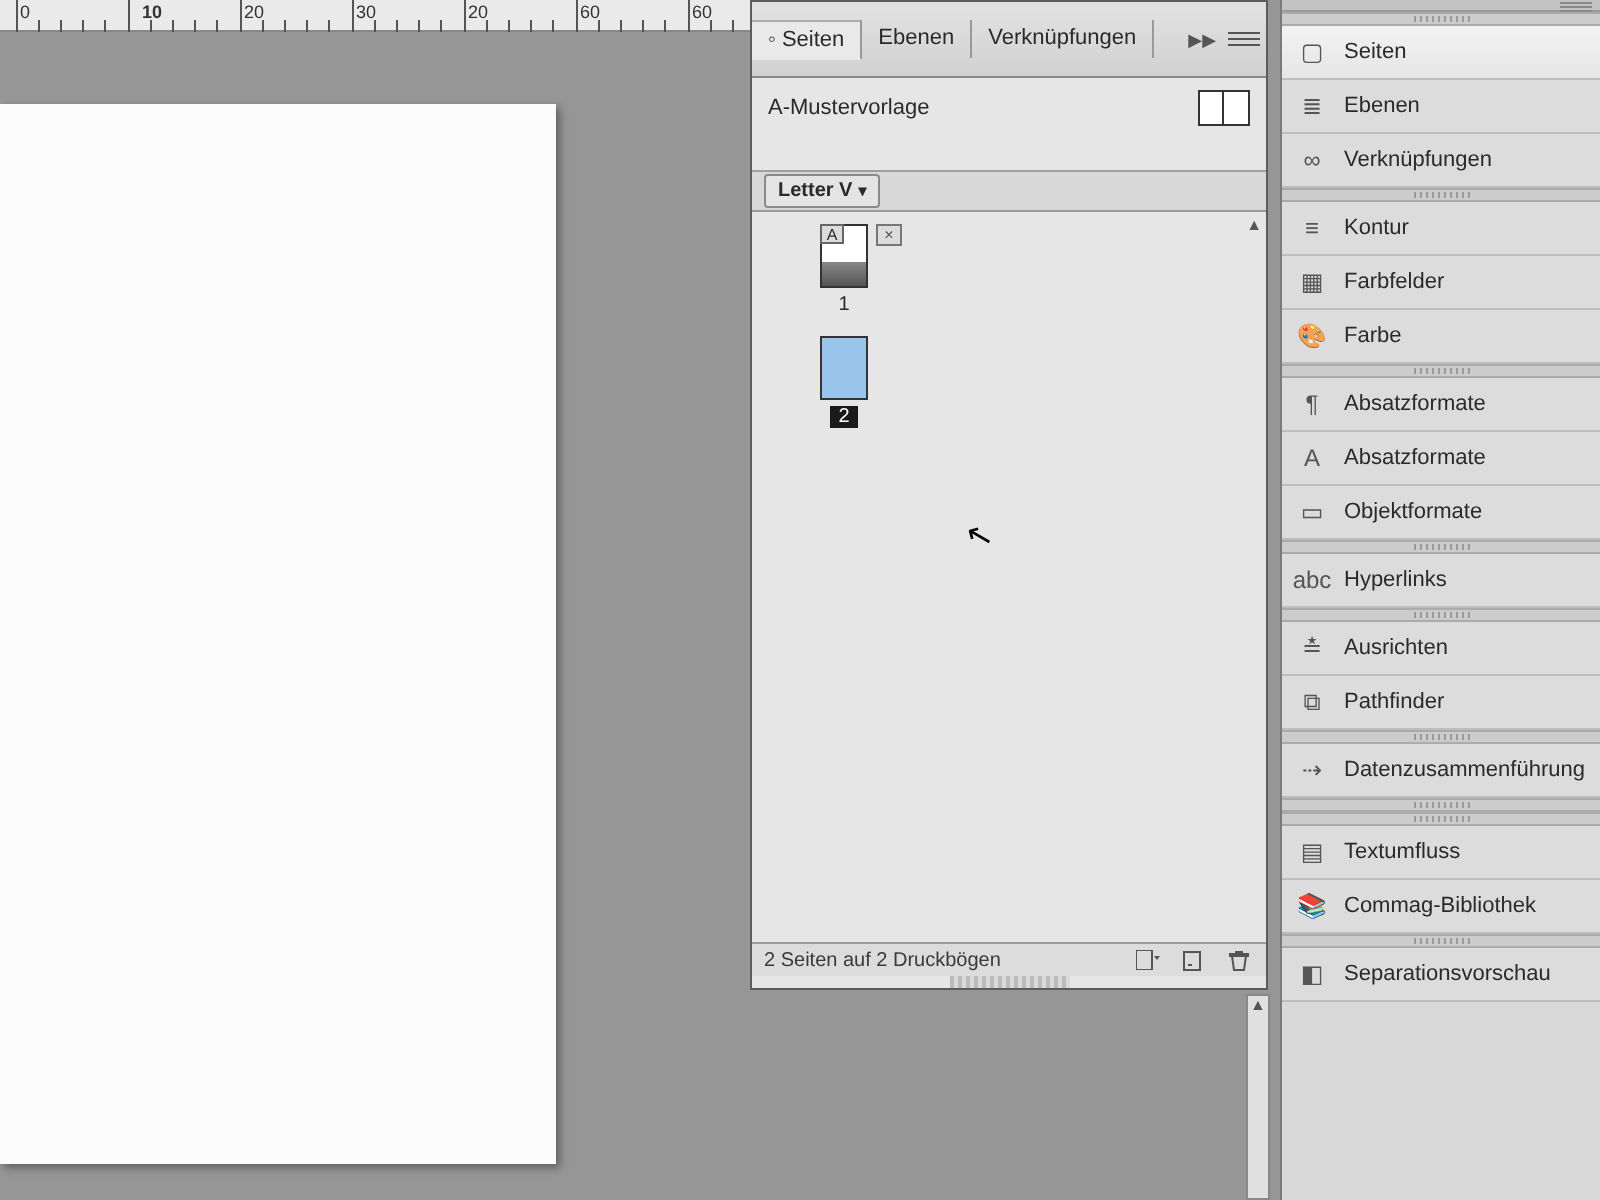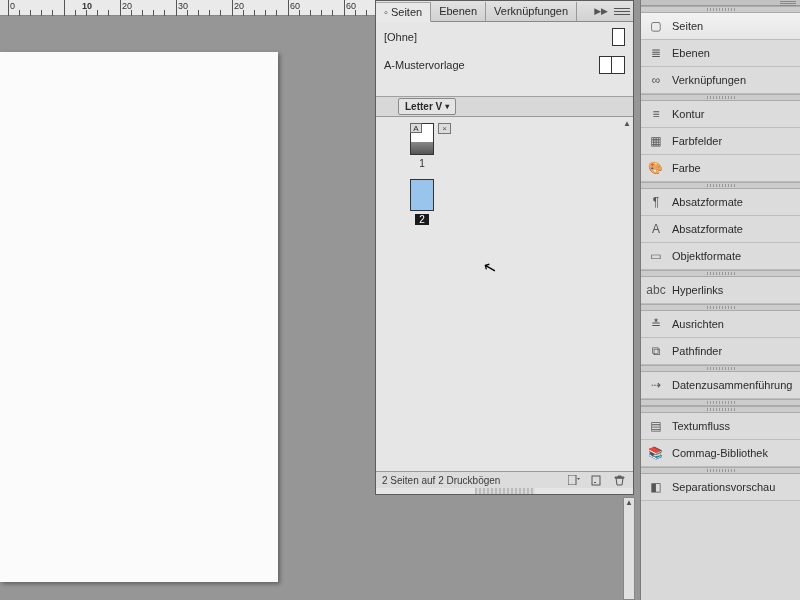--- a/index.html
+++ b/index.html
@@ -3,34 +3,34 @@
 <meta charset="utf-8">
 <style>
   * { margin: 0; padding: 0; box-sizing: border-box; }
   body { font-family: Tahoma, Arial, sans-serif; font-size: 11px; color: #2a2a2a; background: #969696; width: 800px; height: 600px; overflow: hidden; position: relative; }
   .ruler-h { position: absolute; top: 0; left: 0; width: 375px; height: 16px; background: #eaeaea; border-bottom: 1px solid #888; }
   .ruler-h .tick { position: absolute; top: 0; height: 16px; border-left: 1px solid #555; }
   .ruler-h .num { position: absolute; top: 1px; font-size: 9px; color: #333; }
   .canvas-area { position: absolute; top: 16px; left: 0; width: 375px; bottom: 0; background: #969696; }
   .page { position: absolute; top: 36px; left: 0; width: 278px; height: 530px; background: #fbfbfb; box-shadow: 2px 2px 4px rgba(0,0,0,0.35); }
   .pages-panel { position: absolute; top: 0; left: 375px; width: 259px; height: 495px; background: #e6e6e6; border: 1px solid #5c5c5c; display: flex; flex-direction: column; }
-  .panel-tabs { height: 21px; background: linear-gradient(#e2e2e2,#d1d1d1); border-bottom: 1px solid #888; display: flex; align-items: center; position: relative; }
+  .panel-tabs { height: 38px; background: linear-gradient(#e2e2e2,#d1d1d1); border-bottom: 1px solid #888; display: flex; align-items: center; position: relative; }
   .tab { padding: 3px 8px; font-size: 11px; border-right: 1px solid #999; cursor: default; }
   .tab.active { background: #e9e9e9; border-top: 1px solid #aaa; border-bottom: 1px solid #e9e9e9; margin-bottom: -1px; }
   .tab-tail { margin-left: auto; display: flex; align-items: center; padding-right: 3px; gap: 6px; }
   .dbl-arrow { font-size: 9px; color: #555; }
   .panel-menu { width: 16px; height: 12px; display: flex; flex-direction: column; justify-content: center; gap: 2px; }
   .panel-menu div { height: 1px; background: #555; }
   .master-area { flex: 0 0 auto; padding: 6px 8px 12px 8px; border-bottom: 1px solid #a0a0a0; }
   .master-row { display: flex; align-items: center; justify-content: space-between; margin-bottom: 10px; }
   .master-name { font-size: 11px; }
   .master-thumb { display: flex; }
   .master-thumb .sp { width: 13px; height: 18px; background: #fff; border: 1px solid #333; }
   .master-thumb.double .sp + .sp { border-left: none; }
-  .page-list-head { height: 20px; background: #d8d8d8; border-bottom: 1px solid #999; display: flex; align-items: center; padding: 0 22px; }
+  .page-list-head { height: 20px; background: #d8d8d8; border-bottom: 1px solid #999; display: flex; align-items: center; padding: 0 6px; }
   .select-pages { font-size: 10px; font-weight: bold; padding: 2px 6px; border: 1px solid #8a8a8a; background: #e4e4e4; border-radius: 2px; display: flex; align-items: center; gap: 3px; }
   .select-pages .caret { font-size: 8px; }
   .page-list { flex: 1; background: #e6e6e6; padding: 6px 8px; position: relative; }
   .page-list .scroll-up { position: absolute; right: 2px; top: 2px; font-size: 8px; color: #555; }
   .page-item { display: flex; flex-direction: column; align-items: center; width: 44px; margin-bottom: 10px; margin-left: 16px; }
   .page-thumb { width: 24px; height: 32px; background: #fff; border: 1px solid #333; position: relative; }
   .page-thumb.selected { background: #99c4ec; }
   .page-thumb .aletter { position: absolute; top: -1px; left: -1px; width: 12px; height: 10px; background: #dcdcdc; border: 1px solid #666; font-size: 8px; text-align: center; line-height: 9px; }
   .page-thumb .detach { position: absolute; top: -1px; right: -18px; width: 13px; height: 11px; border: 1px solid #777; background: #dcdcdc; font-size: 8px; text-align: center; line-height: 9px; color: #555; }
   .page-thumb .shade { position: absolute; left: 0; right: 0; bottom: 0; height: 12px; background: linear-gradient(#888,#555); }
@@ -60,21 +60,21 @@
 <body>
 
 <div class="ruler-h" id="ruler">
     <div class="tick" style="left: 8px;"></div>
     <div class="num" style="left: 10px;">0</div>
     <div class="tick" style="left: 19px; height: 6px; top: 10px;"></div>
     <div class="tick" style="left: 30px; height: 6px; top: 10px;"></div>
     <div class="tick" style="left: 41px; height: 6px; top: 10px;"></div>
     <div class="tick" style="left: 52px; height: 6px; top: 10px;"></div>
     <div class="tick" style="left: 64px;"></div>
-    <div class="num" style="left: 82px; font-weight: bold;">10</div>
+    <div class="num" style="left: 71px; font-weight: bold;">10</div>
     <div class="tick" style="left: 75px; height: 6px; top: 10px;"></div>
     <div class="tick" style="left: 86px; height: 6px; top: 10px;"></div>
     <div class="tick" style="left: 97px; height: 6px; top: 10px;"></div>
     <div class="tick" style="left: 108px; height: 6px; top: 10px;"></div>
     <div class="tick" style="left: 120px;"></div>
     <div class="num" style="left: 122px;">20</div>
     <div class="tick" style="left: 131px; height: 6px; top: 10px;"></div>
     <div class="tick" style="left: 142px; height: 6px; top: 10px;"></div>
     <div class="tick" style="left: 153px; height: 6px; top: 10px;"></div>
     <div class="tick" style="left: 164px; height: 6px; top: 10px;"></div>
@@ -119,26 +119,20 @@
       <span class="dbl-arrow">▶▶</span>
       <span class="panel-menu">
           <div></div>
           <div></div>
           <div></div>
         </span>
     </div>
   </div>
   <div class="master-area" id="masters">
       <div class="master-row">
-        <div class="master-name">[Ohne]</div>
-        <div class="master-thumb">
-          <div class="sp"></div>
-        </div>
-      </div>
-      <div class="master-row">
         <div class="master-name">A-Mustervorlage</div>
         <div class="master-thumb double">
           <div class="sp"></div>
           <div class="sp"></div>
         </div>
       </div>
     </div>
   <div class="page-list-head">
     <div class="select-pages">
       <span>Letter V</span>

